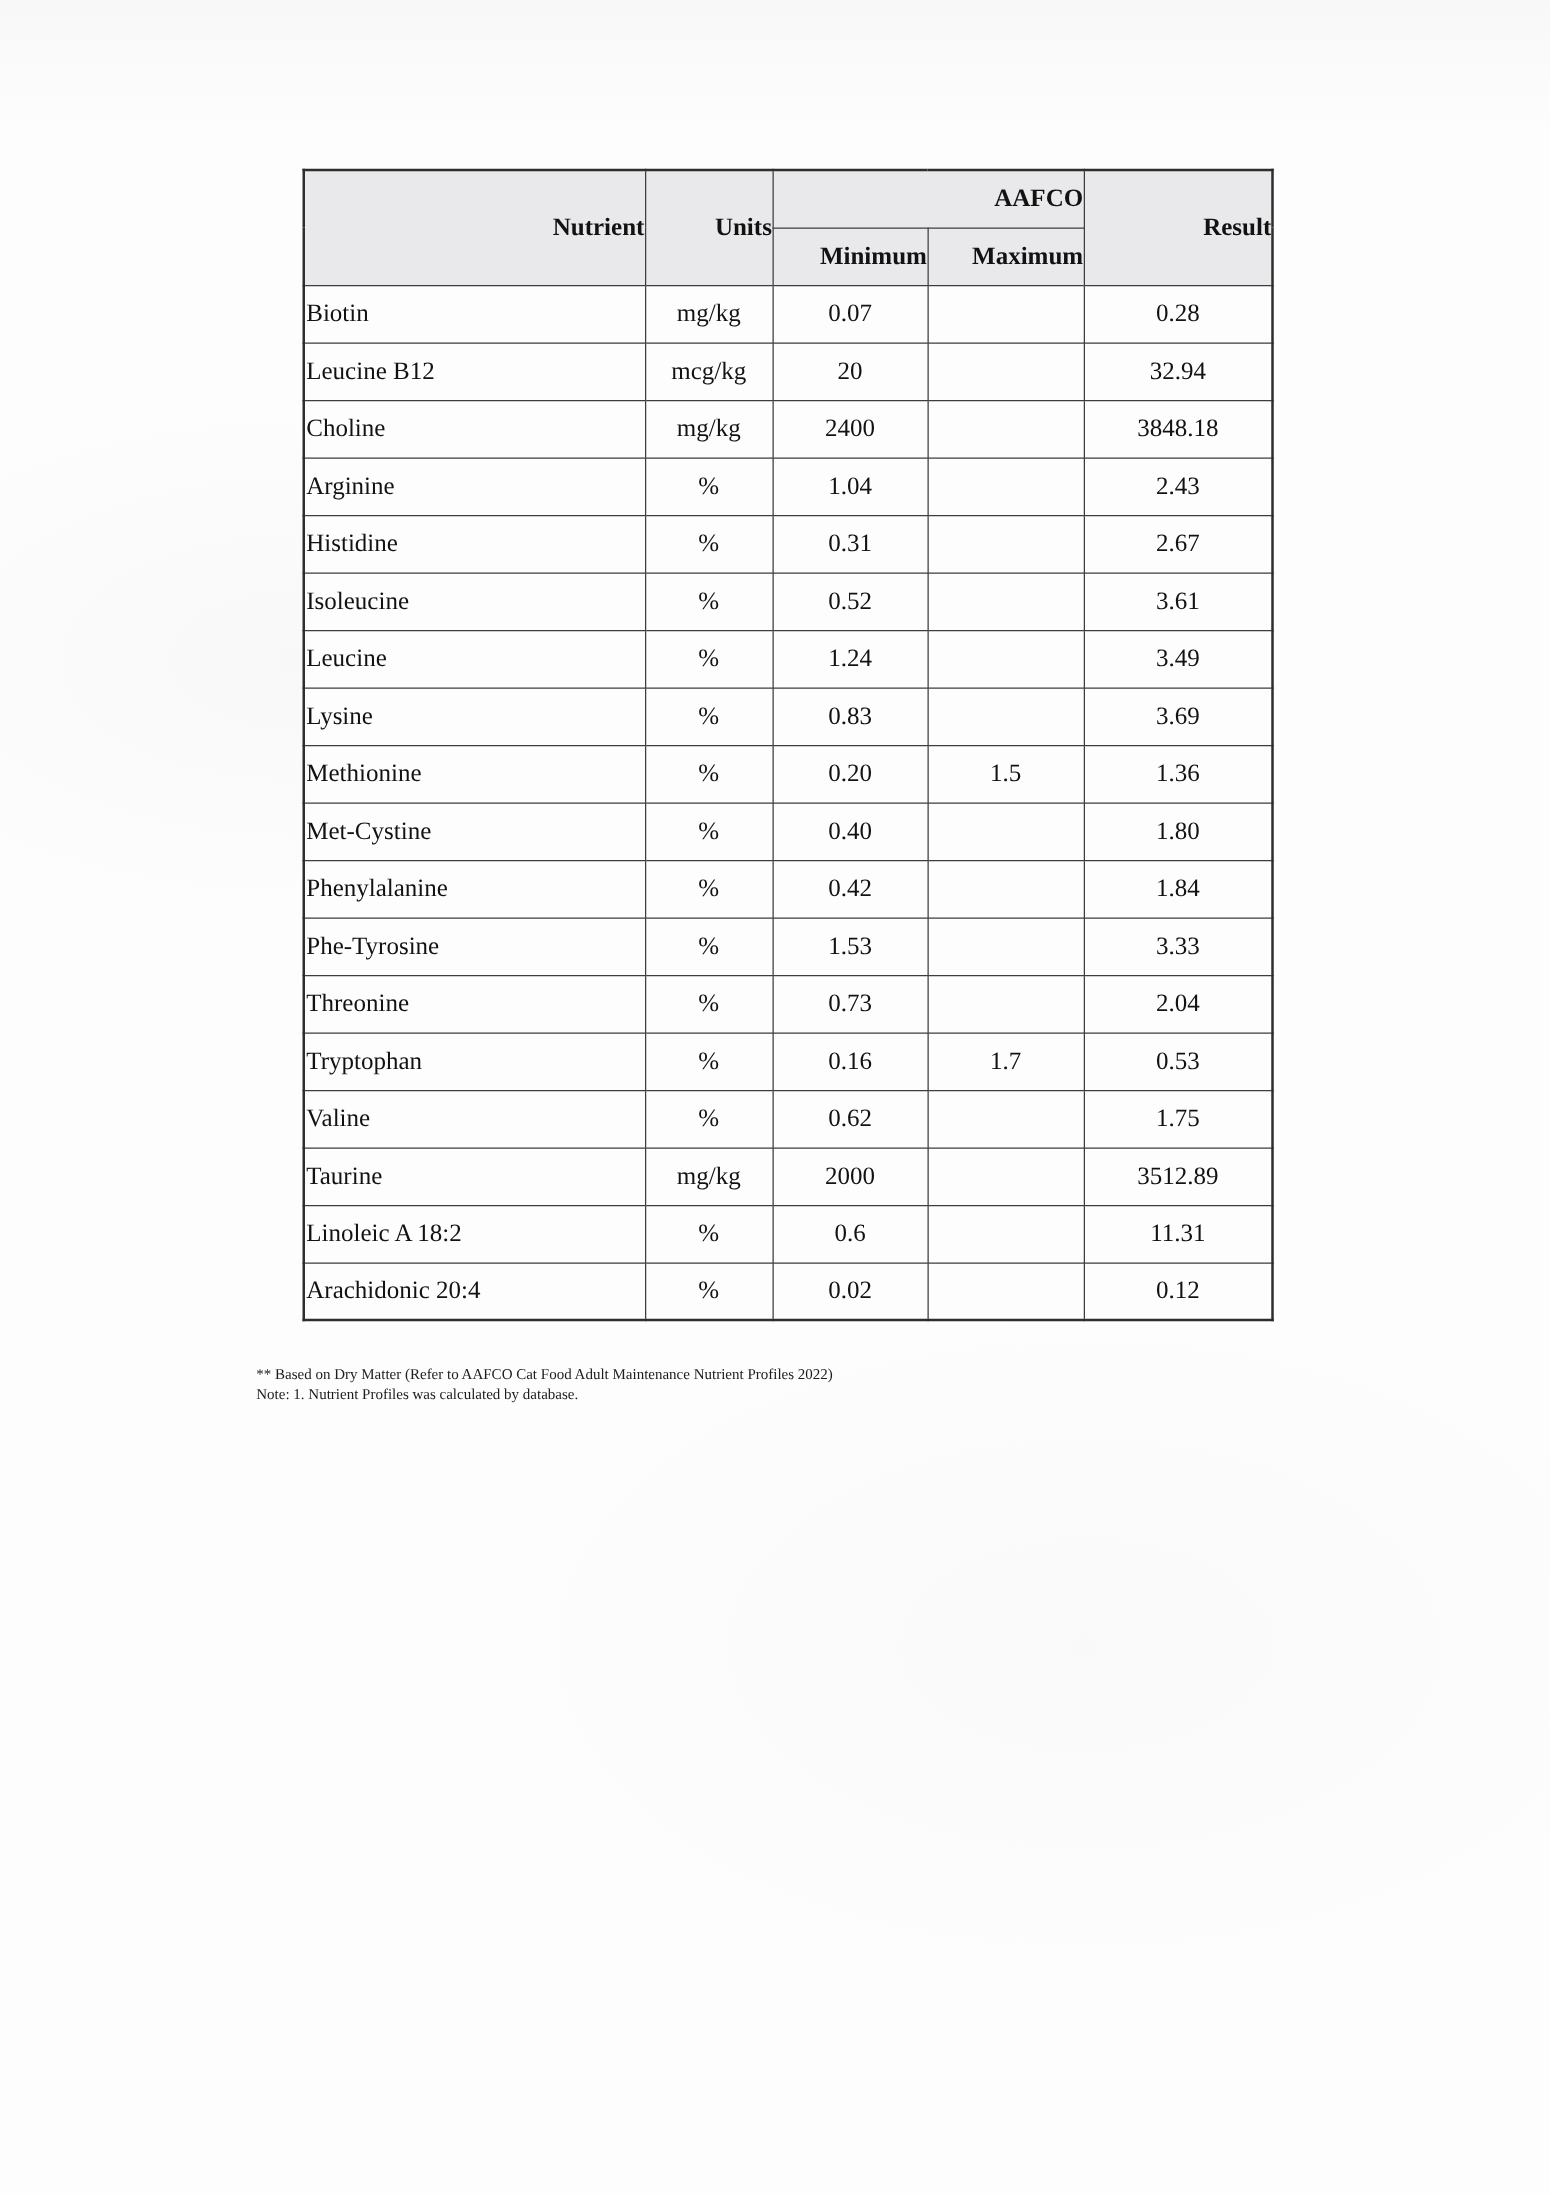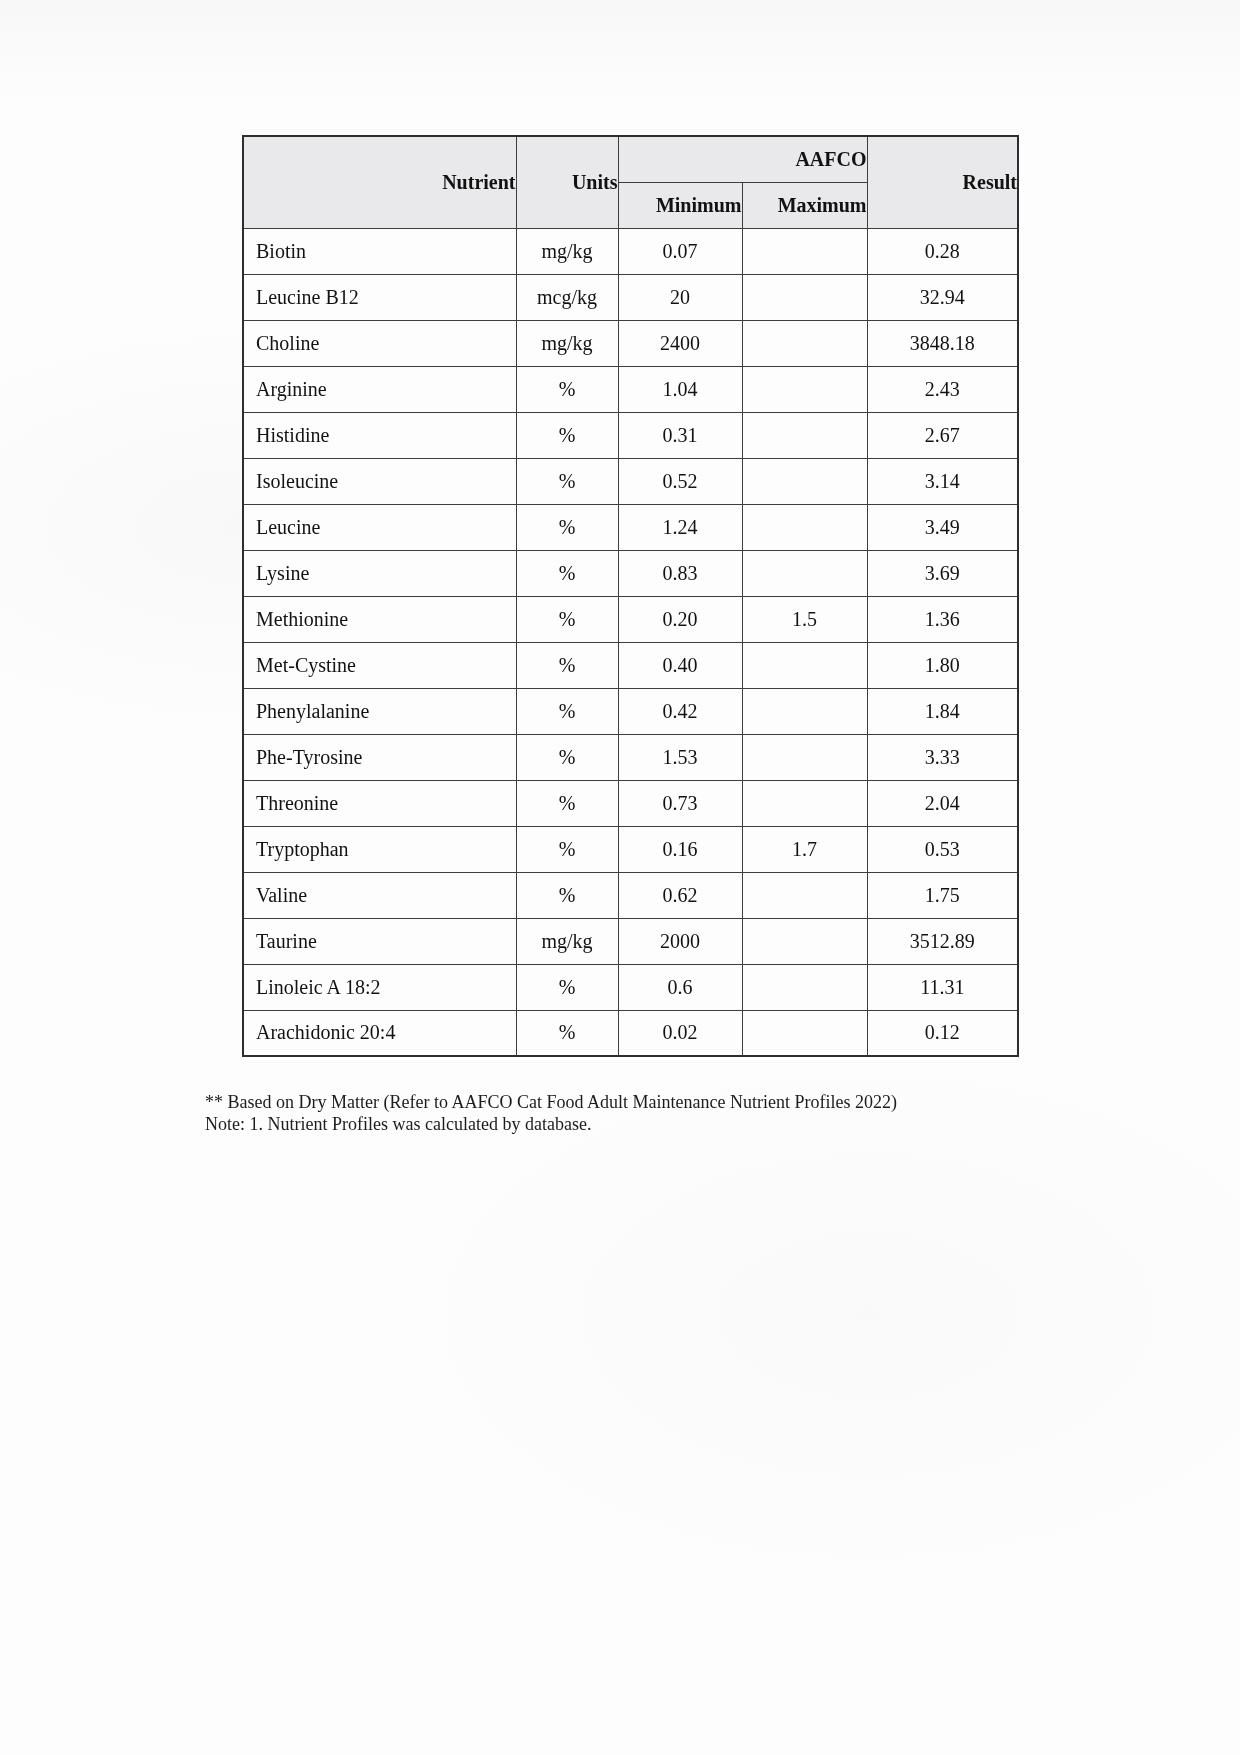--- a/index.html
+++ b/index.html
@@ -43,27 +43,27 @@
   }
   .nutrient-table tbody td {
     height: 46px;
     background: #fdfdfd;
   }
   .col-nutrient { width: 273px; }
   .col-units    { width: 102px; }
   .col-min      { width: 124px; }
   .col-max      { width: 125px; }
   .col-result   { width: 151px; }
-  td.cell-left   { text-align: left; padding-left: 12px; margin-left: 28px; }
+  td.cell-left   { text-align: left; padding-left: 1px; margin-left: 28px; }
   td.cell-center { text-align: center; }
   .footnotes {
     position: absolute;
     left: 205px;
     top: 1092px;
-    font-size: 18px;
+    font-size: 12px;
     color: #1c1c1c;
   }
   .footnote-line { white-space: nowrap; }
   .footnote-line + .footnote-line { margin-top: 1px; }
 </style>
 </head>
 <body>
 
 <div class="scan-page">
 
@@ -126,21 +126,21 @@
       <td class="cell-center">0.31</td>
       <td class="cell-center"></td>
       <td class="cell-center">2.67</td>
     </tr>
 
     <tr>
       <td class="cell-left">Isoleucine</td>
       <td class="cell-center">%</td>
       <td class="cell-center">0.52</td>
       <td class="cell-center"></td>
-      <td class="cell-center">3.14</td>
+      <td class="cell-center">3.61</td>
     </tr>
 
     <tr>
       <td class="cell-left">Leucine</td>
       <td class="cell-center">%</td>
       <td class="cell-center">1.24</td>
       <td class="cell-center"></td>
       <td class="cell-center">3.49</td>
     </tr>
 

